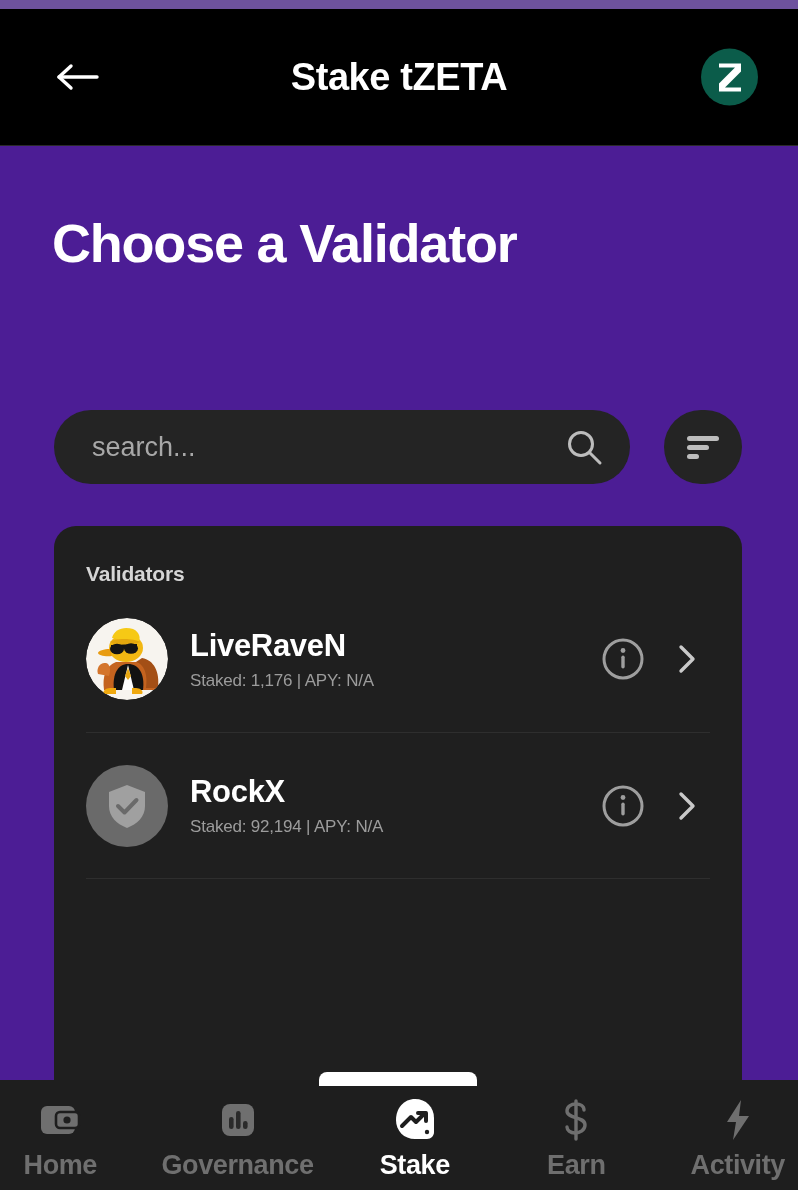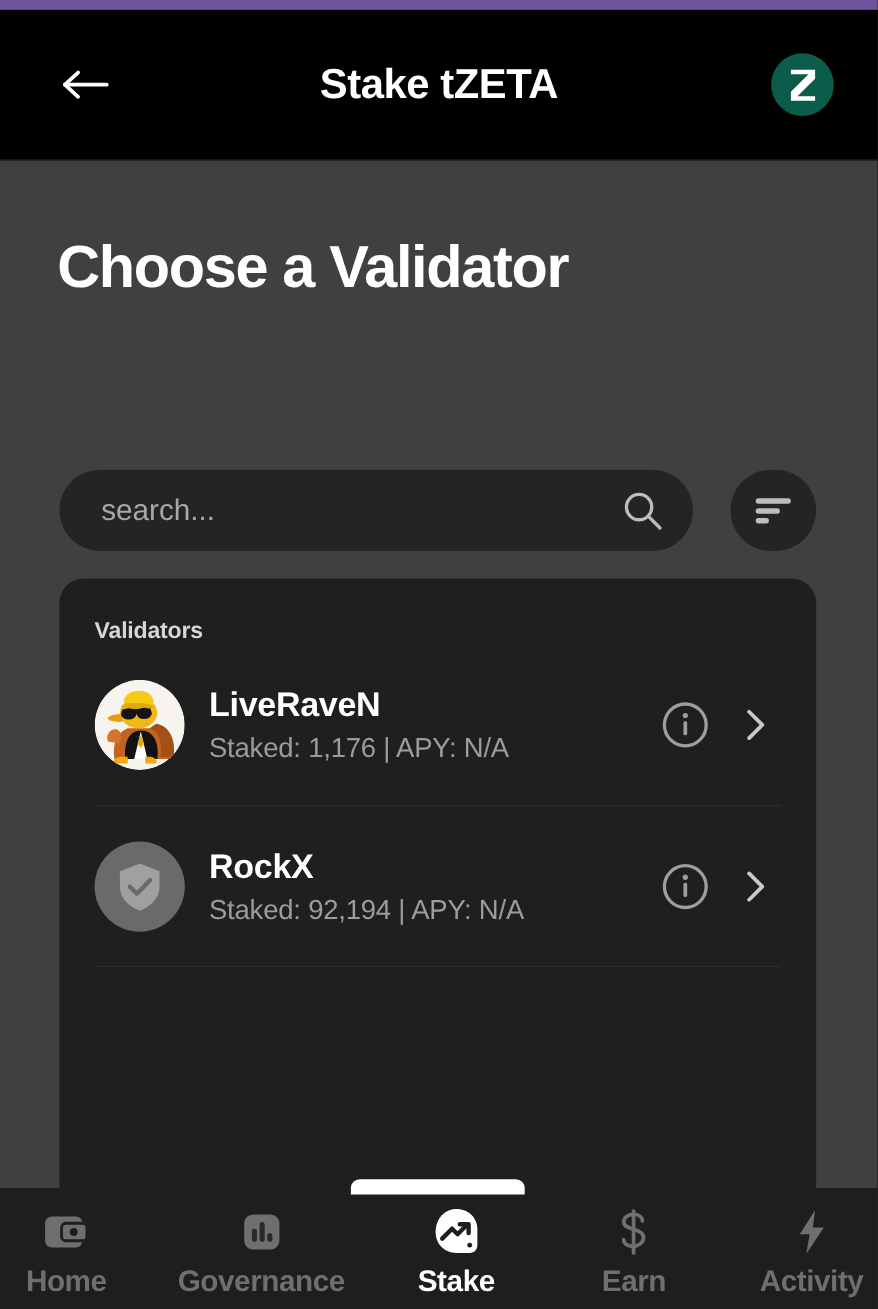--- a/index.html
+++ b/index.html
@@ -2,21 +2,21 @@
 <html><head>
 <meta charset="utf-8">
 <style>
   * { margin:0; padding:0; box-sizing:border-box; }
   html, body {
     width:798px; height:1190px;
     background:#000;
     font-family:"Liberation Sans", sans-serif;
     overflow:hidden;
   }
-  #app { position:relative; width:798px; height:1190px; background:#404040; }
+  #app { position:relative; width:798px; height:1190px; background:#4c1d95; }
 
   
   .status-bar { position:absolute; top:0; left:0; width:798px; height:9px; background:#6e529e; }
 
   
   .appbar {
     position:absolute; top:9px; left:0; width:798px; height:137px;
     background:#000; border-bottom:1px solid #2a2a2a;
     display:flex; align-items:center;
   }
@@ -42,21 +42,21 @@
     position:absolute; left:52px; top:66px;
     color:#fff; font-size:54px; font-weight:bold; letter-spacing:-1.2px;
   }
   .page-subtitle {
     position:absolute; left:52px; top:148px; width:706px;
     color:#9a9a9a; font-size:26px; font-weight:bold; line-height:1.52;
     letter-spacing:-0.2px;
   }
 
   
-  .search-row { position:absolute; left:54px; top:264px; display:flex; align-items:flex-start; gap:34px;margin-top:17px; }
+  .search-row { position:absolute; left:54px; top:264px; display:flex; align-items:flex-start; gap:34px; }
   .search-box {
     width:576px; height:74px; border-radius:37px; background:#242424;
     display:flex; align-items:center; padding:0 26px 0 38px; cursor:text;
   }
   .search-input {
     flex:1; background:transparent; border:none; outline:none;
     color:#b0b0b0; font-size:27px; font-family:"Liberation Sans", sans-serif;
   }
   .search-input::placeholder { color:#a8a8a8; }
   .filter-btn {
@@ -76,21 +76,21 @@
   .vrow {
     position:relative; height:146px; margin:0 32px;
     display:flex; align-items:center; cursor:pointer;
   }
   .vrow + .vrow { border-top:1px solid #2e2e2e; }
   .vrow.first { border-top:none; }
   .avatar { width:82px; height:82px; border-radius:50%; flex:0 0 82px; overflow:hidden; }
   .avatar.placeholder { background:#6a6a6a; display:flex; align-items:center; justify-content:center; }
   .vinfo { margin-left:22px; flex:1; min-width:0; }
   .vname { color:#fff; font-size:31px; font-weight:bold; letter-spacing:-0.3px; }
-  .vmeta { color:#9c9c9c; font-size:25px; margin-top:7px; letter-spacing:-0.2px; }
+  .vmeta { color:#9c9c9c; font-size:17px; margin-top:7px; letter-spacing:-0.2px; }
   .info-icon-btn { width:46px; height:46px; flex:0 0 46px; display:flex; align-items:center; justify-content:center; cursor:pointer; }
   .chev-btn { width:46px; height:46px; flex:0 0 46px; margin-left:18px; display:flex; align-items:center; justify-content:center; cursor:pointer; }
 
   
   .bottom-nav {
     position:absolute; left:0; bottom:0; width:798px; height:110px;
     background:#1e1e1e; display:flex; align-items:flex-start; z-index:5;gap:41px;
   }
   .navitem {
     flex:1; display:flex; flex-direction:column; align-items:center;

